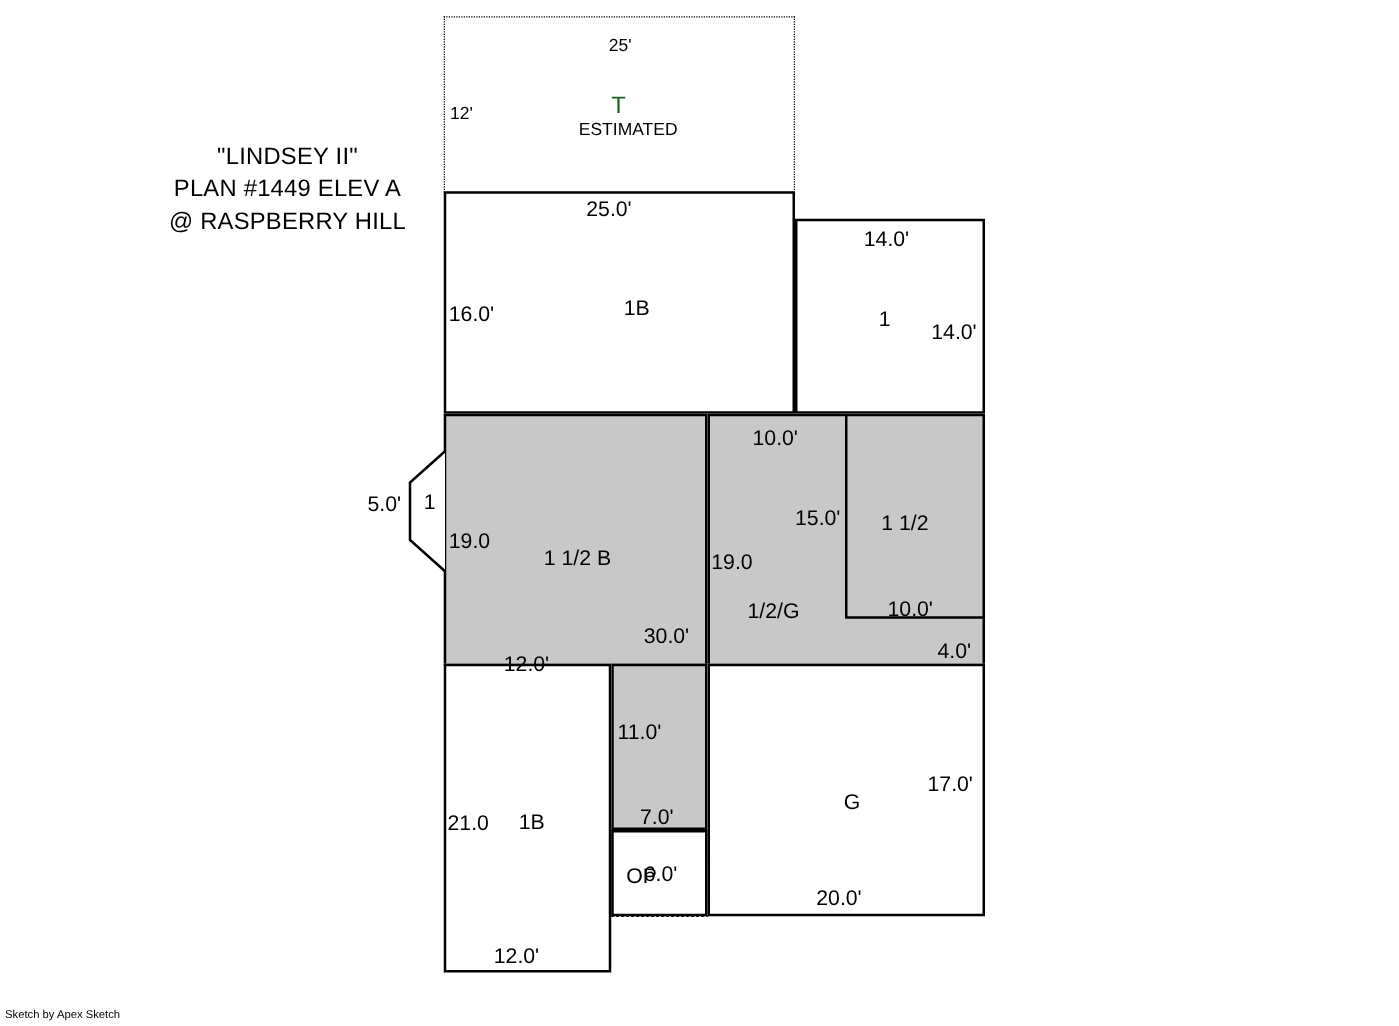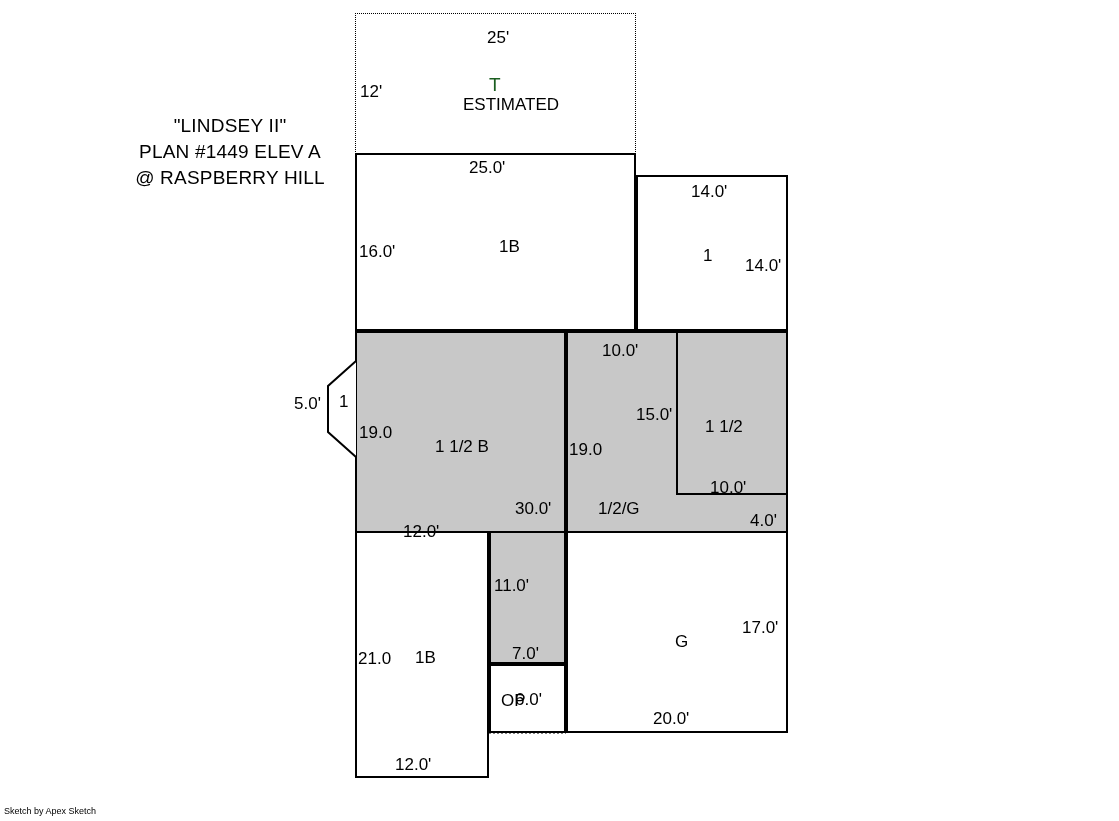--- a/index.html
+++ b/index.html
@@ -46,21 +46,21 @@
   }
   .shape.nofill { background: transparent; }
 
   
   .lbl {
     position: absolute;
     font-size: 17px;
     white-space: nowrap;
     color: #000000;
   }
-  .lbl.small { font-size: 17px; }
+  .lbl.small { font-size: 14px; }
   .lbl.big { font-size: 19px; }
   .lbl.green { color: #1b5e20; }
 
   .footer {
     position: absolute;
     left: 4px;
     top: 806px;
     font-size: 9px;
     color: #000000;
   }
@@ -132,24 +132,24 @@
 
   <div class="lbl" style="left:359px; top:423px;">19.0</div>
   <div class="lbl" style="left:435px; top:437px;text-align:center;">1 1/2 B</div>
   <div class="lbl" style="left:403px; top:522px;">12.0'</div>
   <div class="lbl" style="left:515px; top:499px;">30.0'</div>
   <div class="lbl" style="left:494px; top:576px;">11.0'</div>
   <div class="lbl" style="left:512px; top:644px;">7.0'</div>
 
   <div class="lbl" style="left:602px; top:341px;">10.0'</div>
   <div class="lbl" style="left:569px; top:440px;">19.0</div>
-  <div class="lbl" style="left:598px; top:479px;margin-top:20px;">1/2/G</div>
+  <div class="lbl" style="left:598px; top:479px;">1/2/G</div>
   <div class="lbl" style="left:636px; top:405px;">15.0'</div>
 
-  <div class="lbl" style="left:705px; top:409px;margin-top:8px;">1 1/2</div>
+  <div class="lbl" style="left:705px; top:409px;">1 1/2</div>
   <div class="lbl" style="left:710px; top:478px;">10.0'</div>
   <div class="lbl" style="left:750px; top:511px;">4.0'</div>
 
   <div class="lbl" style="left:358px; top:649px;text-align:right;">21.0</div>
   <div class="lbl" style="left:415px; top:648px;">1B</div>
   <div class="lbl" style="left:395px; top:755px;">12.0'</div>
 
   <div class="lbl" style="left:501px; top:691px;">OP</div>
   <div class="lbl" style="left:515px; top:690px;">6.0'</div>
 

